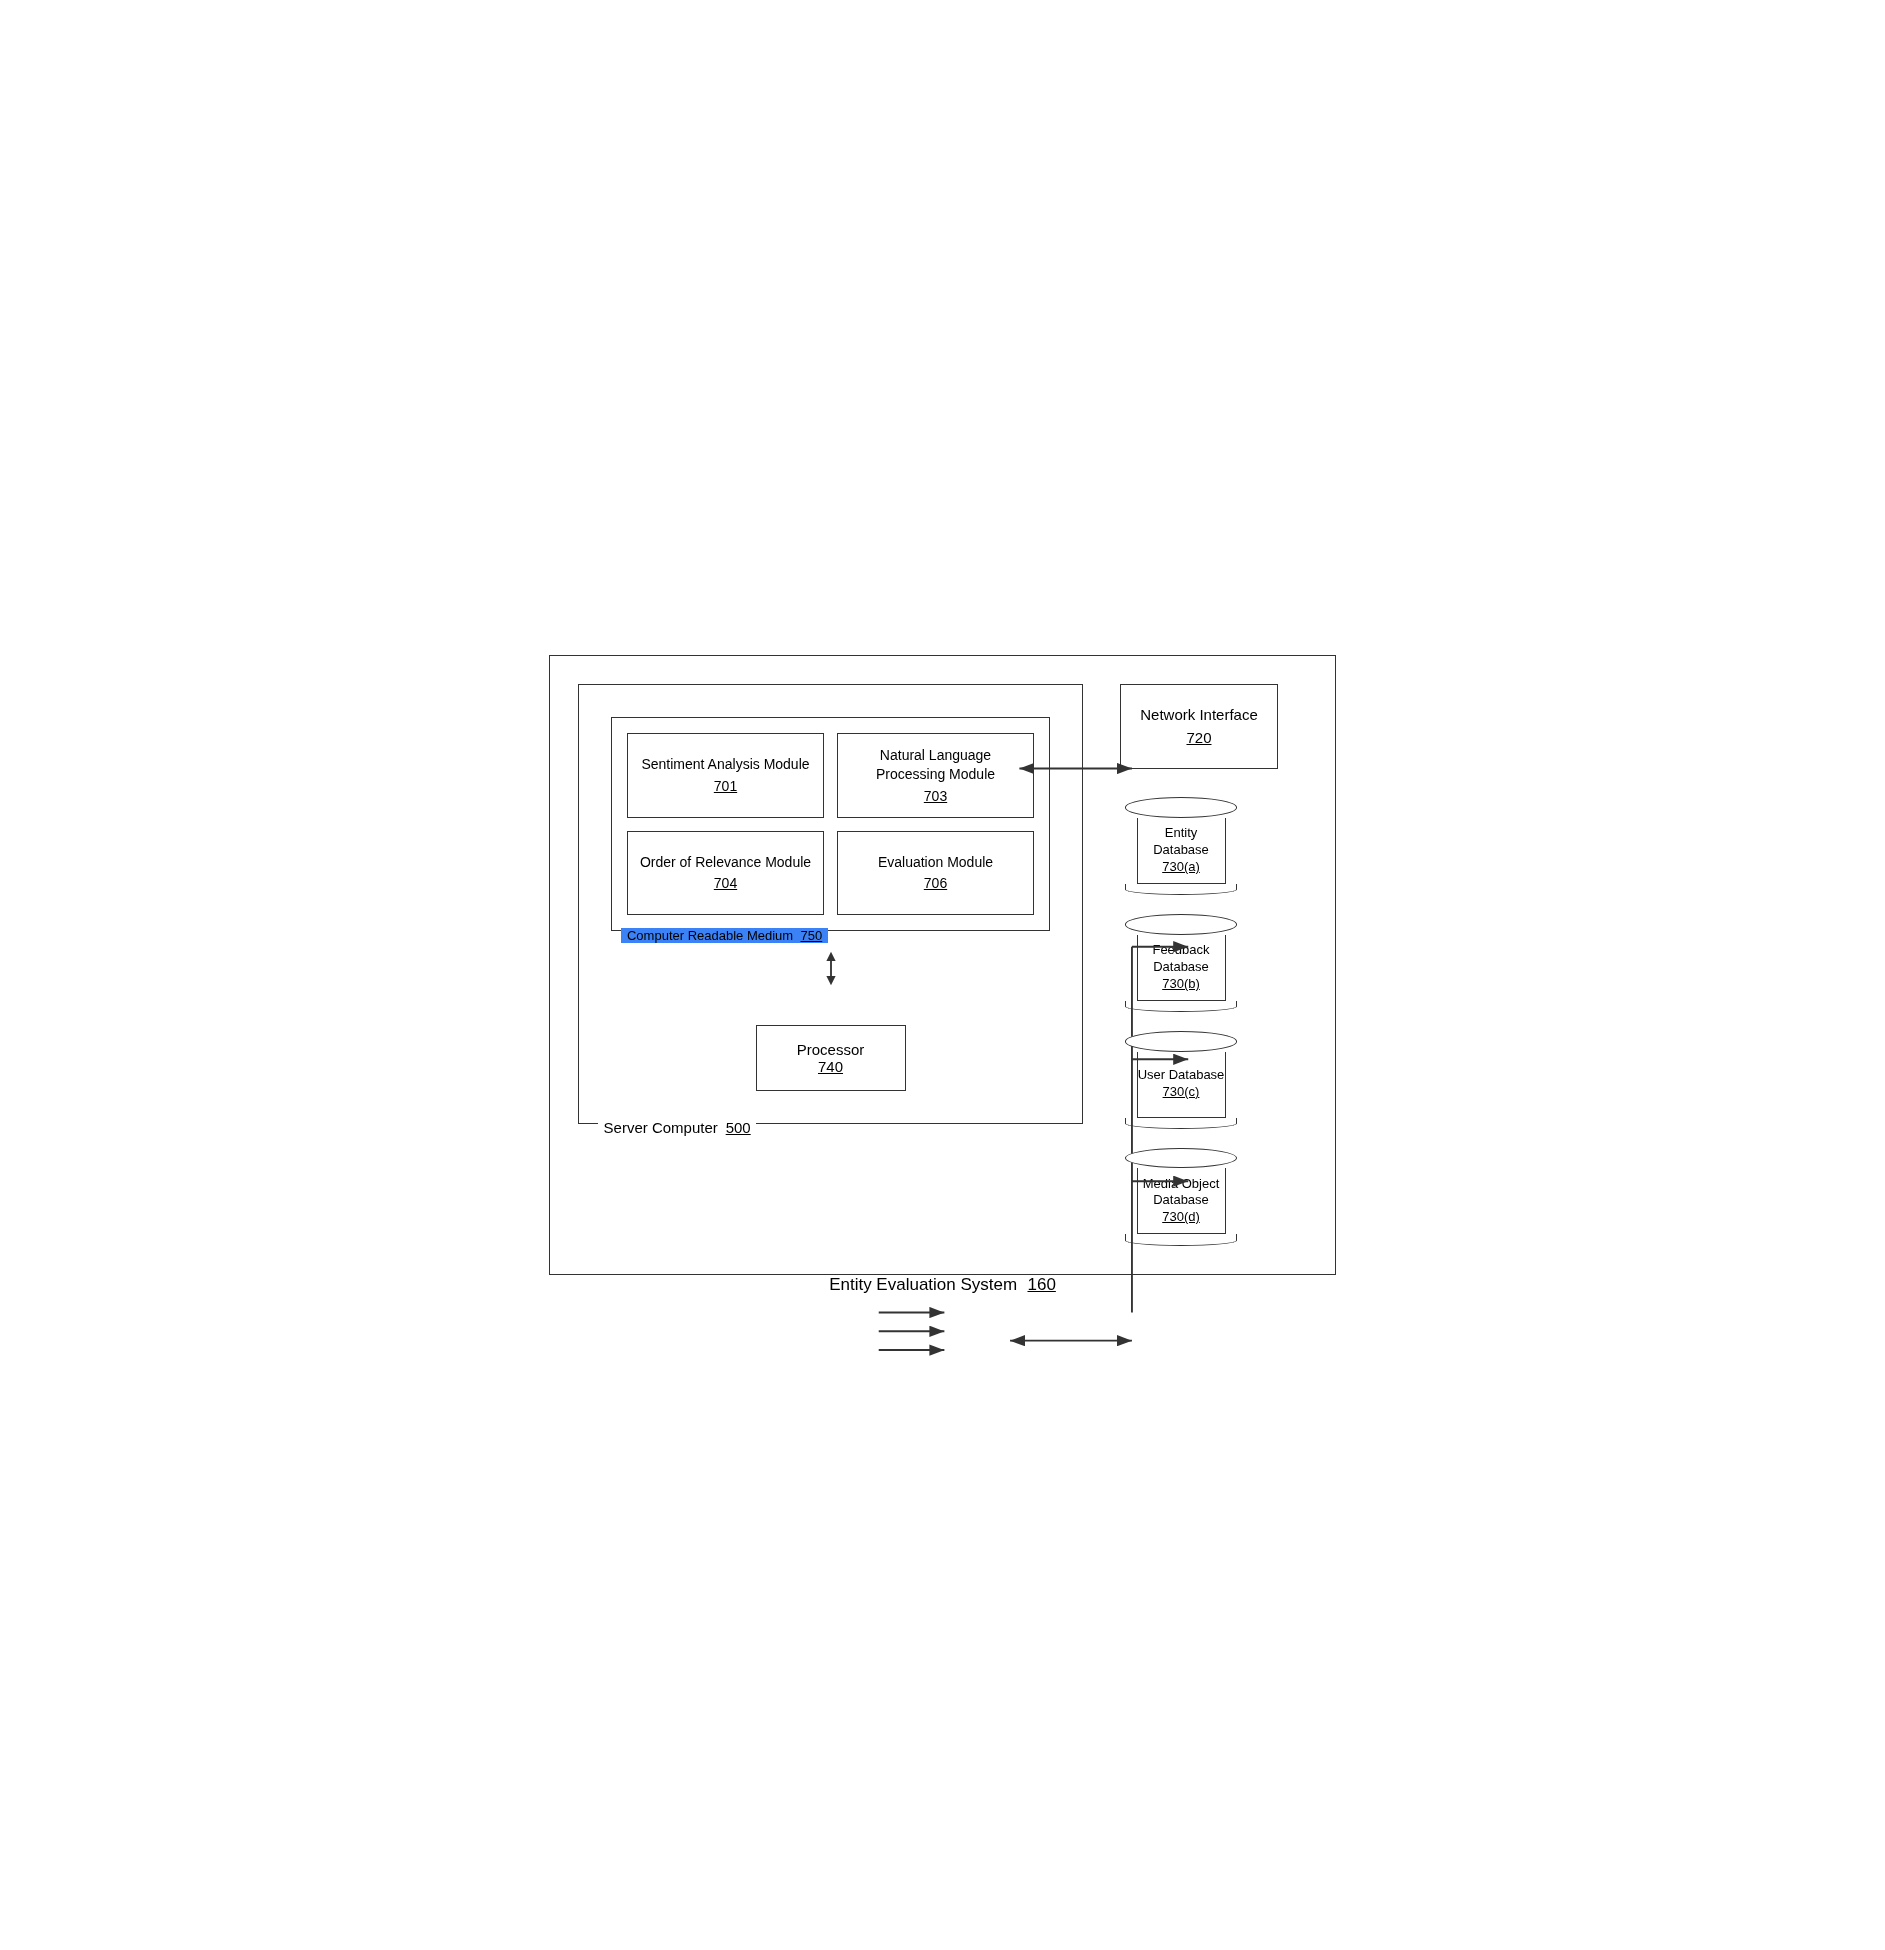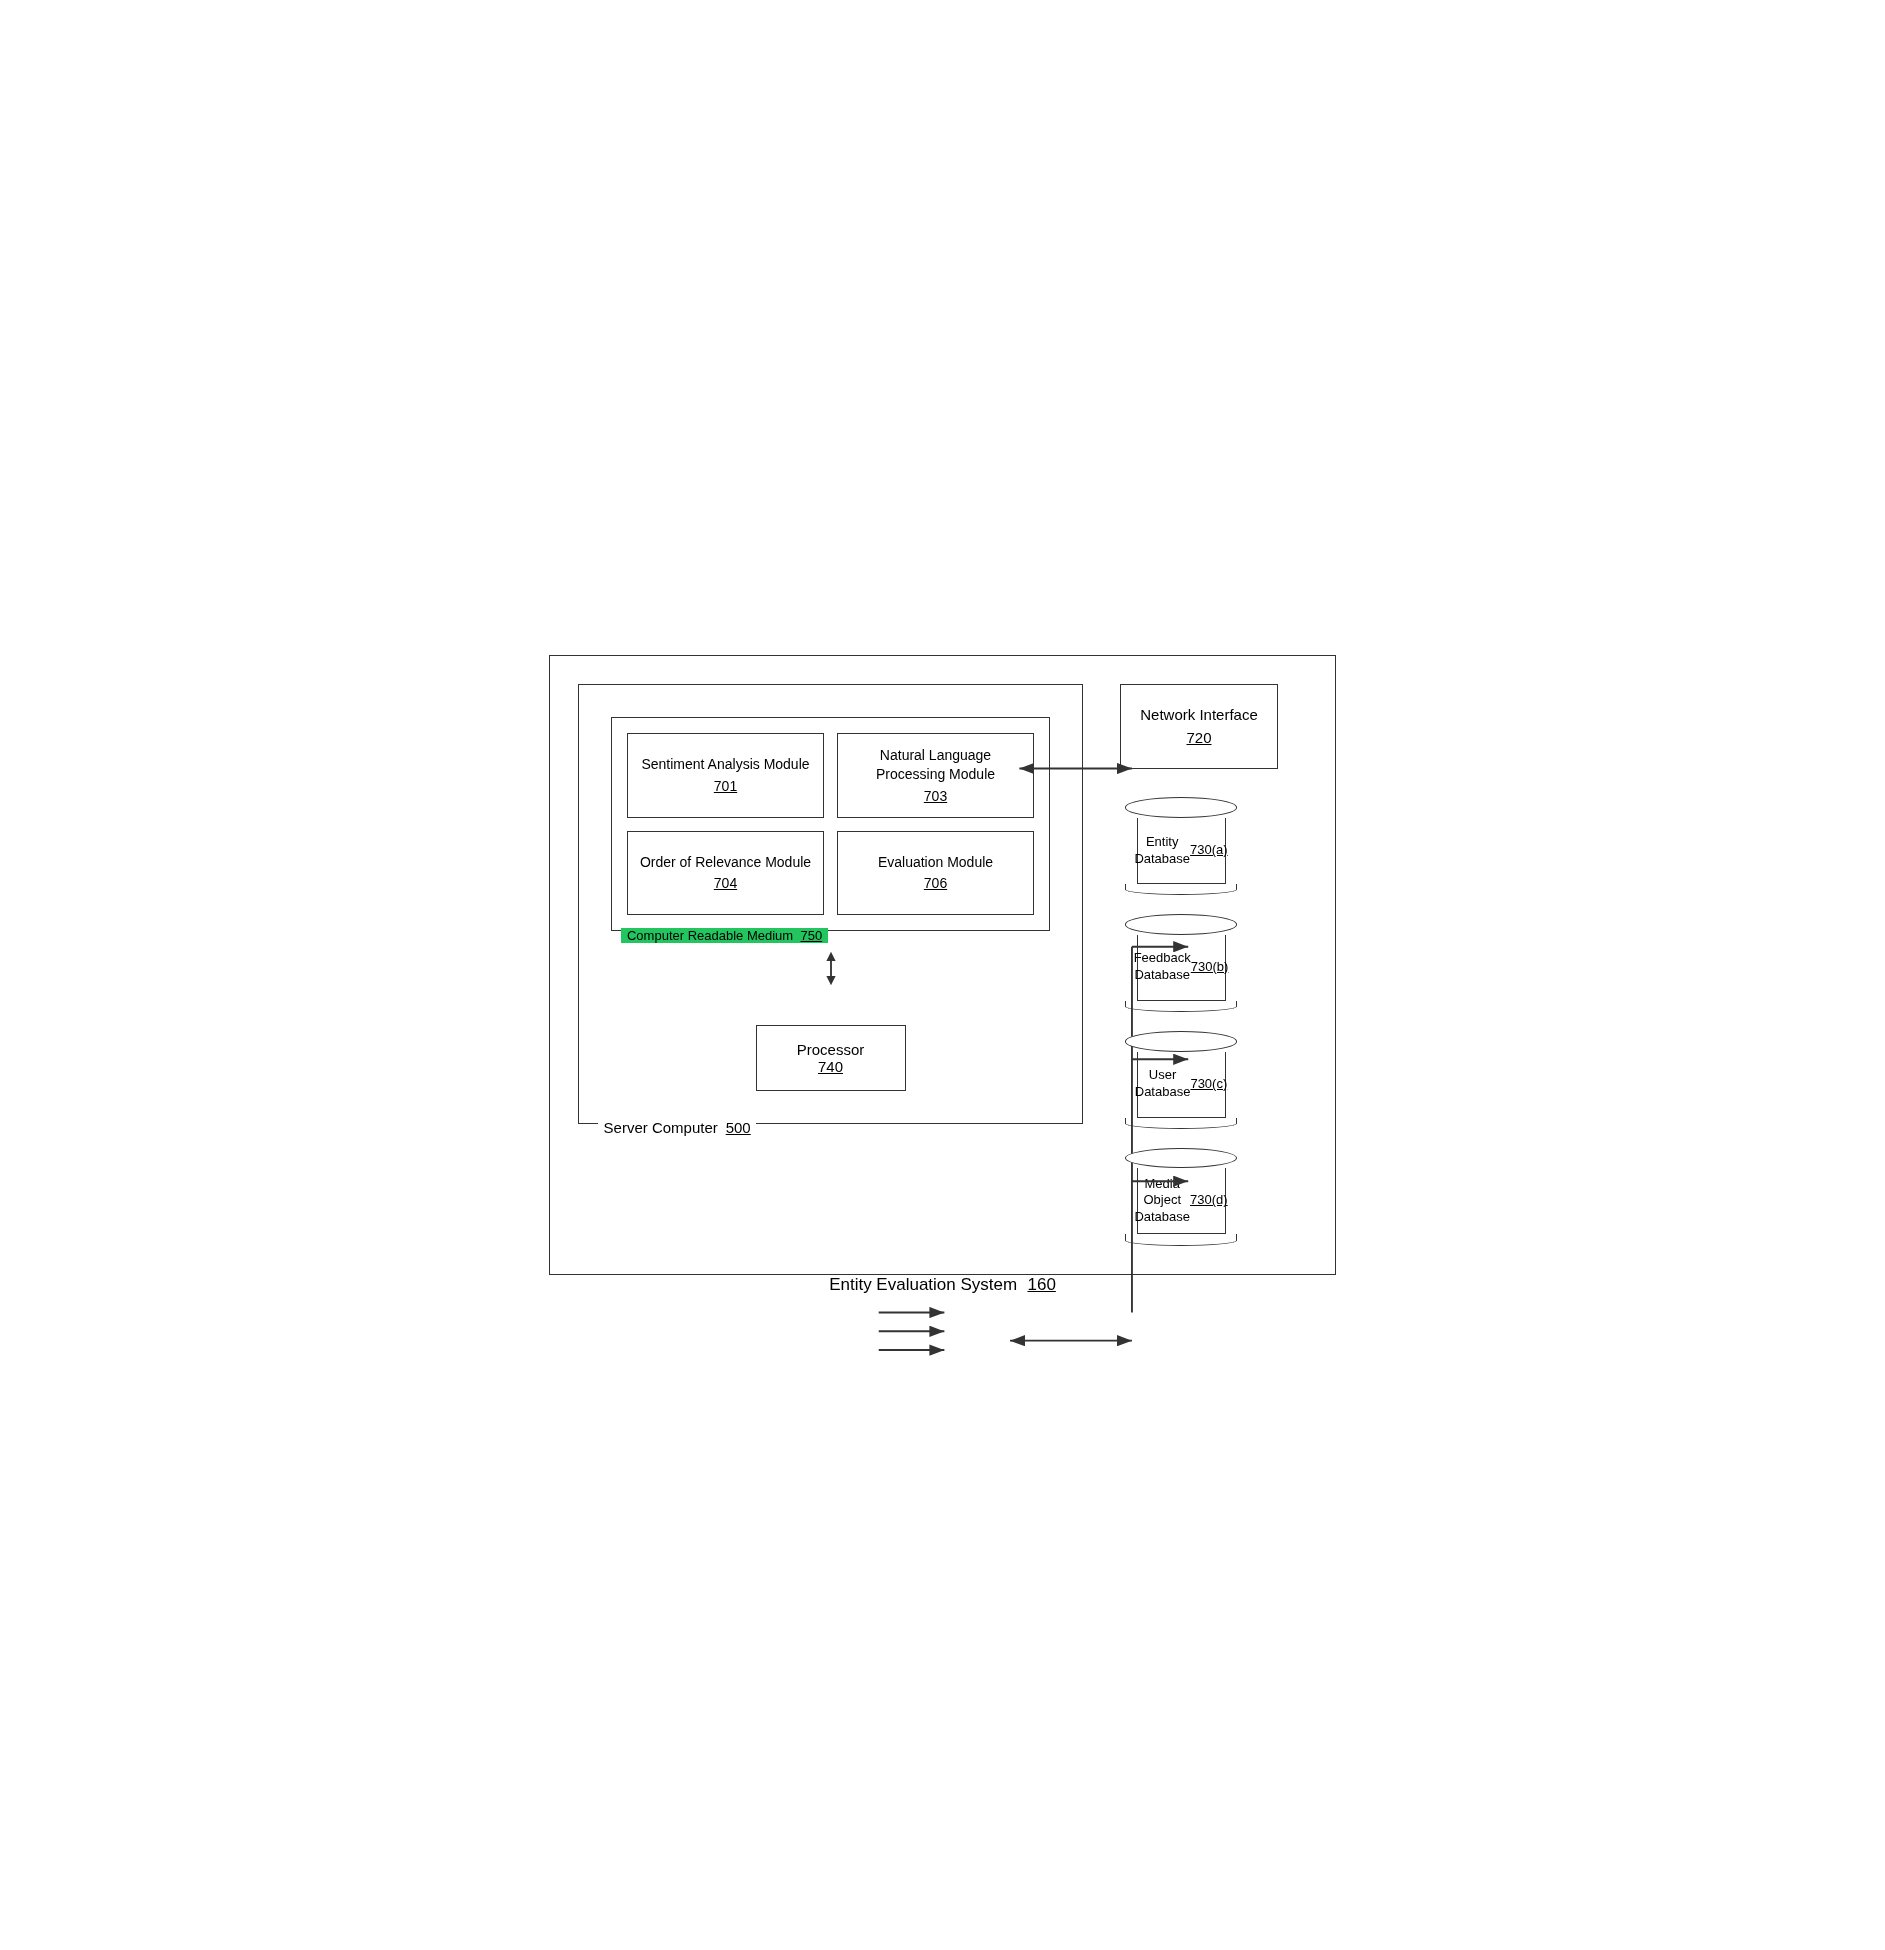--- a/index.html
+++ b/index.html
@@ -58,21 +58,21 @@
     .crm-box {
       border: 1.9px solid #333;
       padding: 15px;
       position: relative;
       margin-bottom: 19px;
     }
     .crm-label {
       position: absolute;
       bottom: -13px;
       left: 9.4px;
-      background: #22c55e;
+      background: #3b82f6;
       padding: 0 5.6px;
       font-size: 13px;
     }
     
     .module-grid {
       display: grid;
       grid-template-columns: 1fr 1fr;
       gap: 13px;
     }
     .module-box {
@@ -151,21 +151,21 @@
     }
     .cylinder-body {
       width: 89px;
       height: 66px;
       background: #fff;
       border-left: 1.9px solid #333;
       border-right: 1.9px solid #333;
       border-bottom: 1.9px solid #333;
       position: relative;
       display: flex;
-      flex-direction: row;
+      flex-direction: column;
       justify-content: center;
       align-items: center;
       font-size: 13px;
       text-align: center;
       line-height: 1.3;
     }
     .cylinder-top {
       width: 112px;
       height: 20.6px;
       border: 1.9px solid #333;

